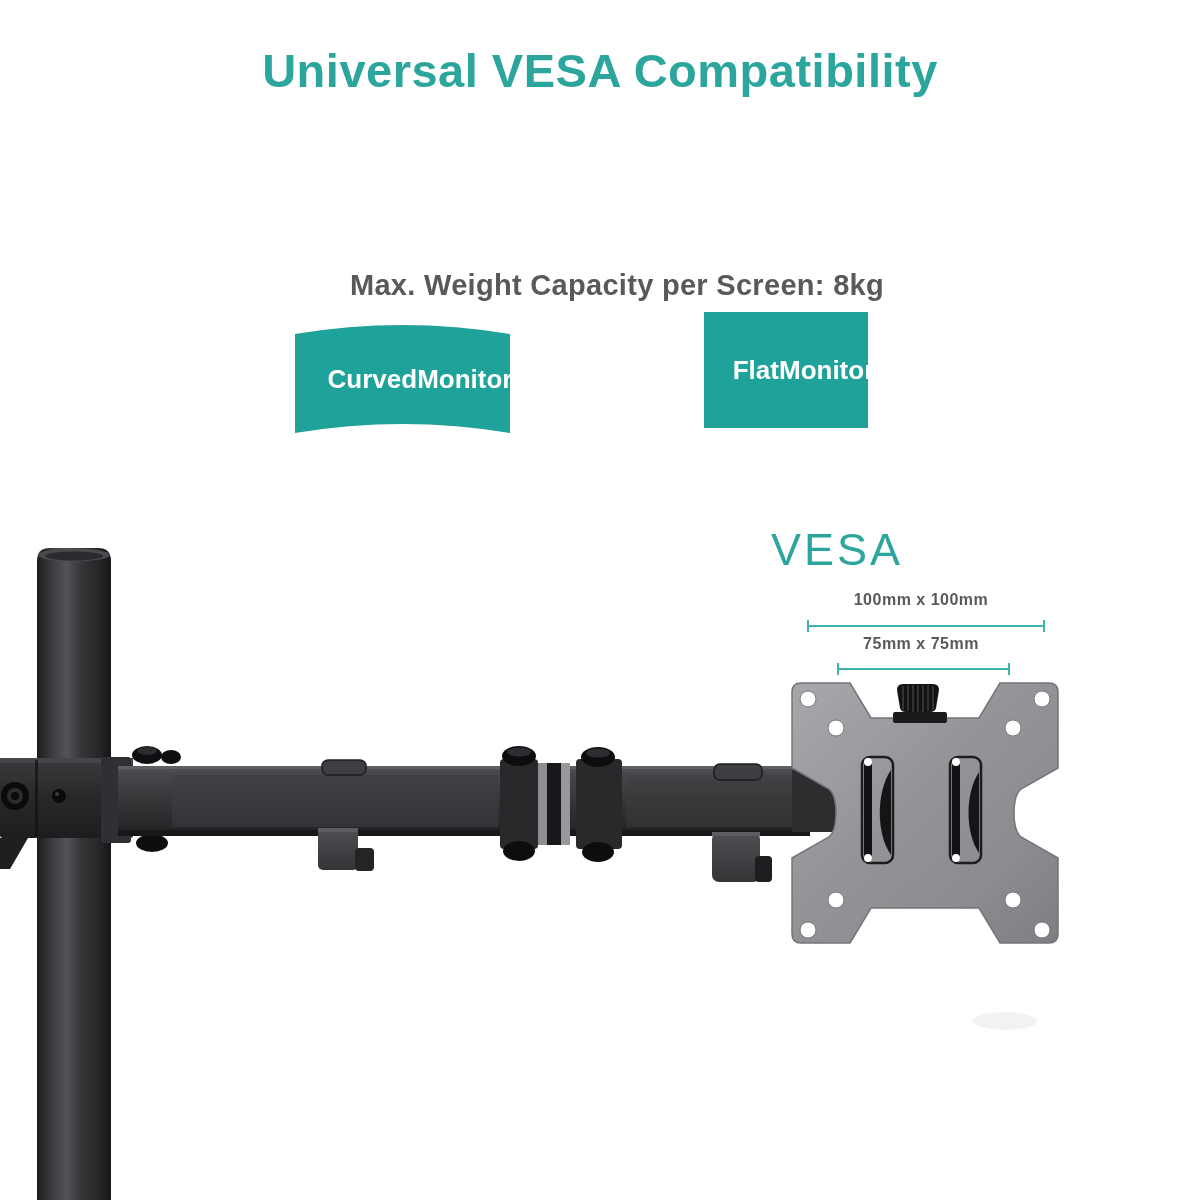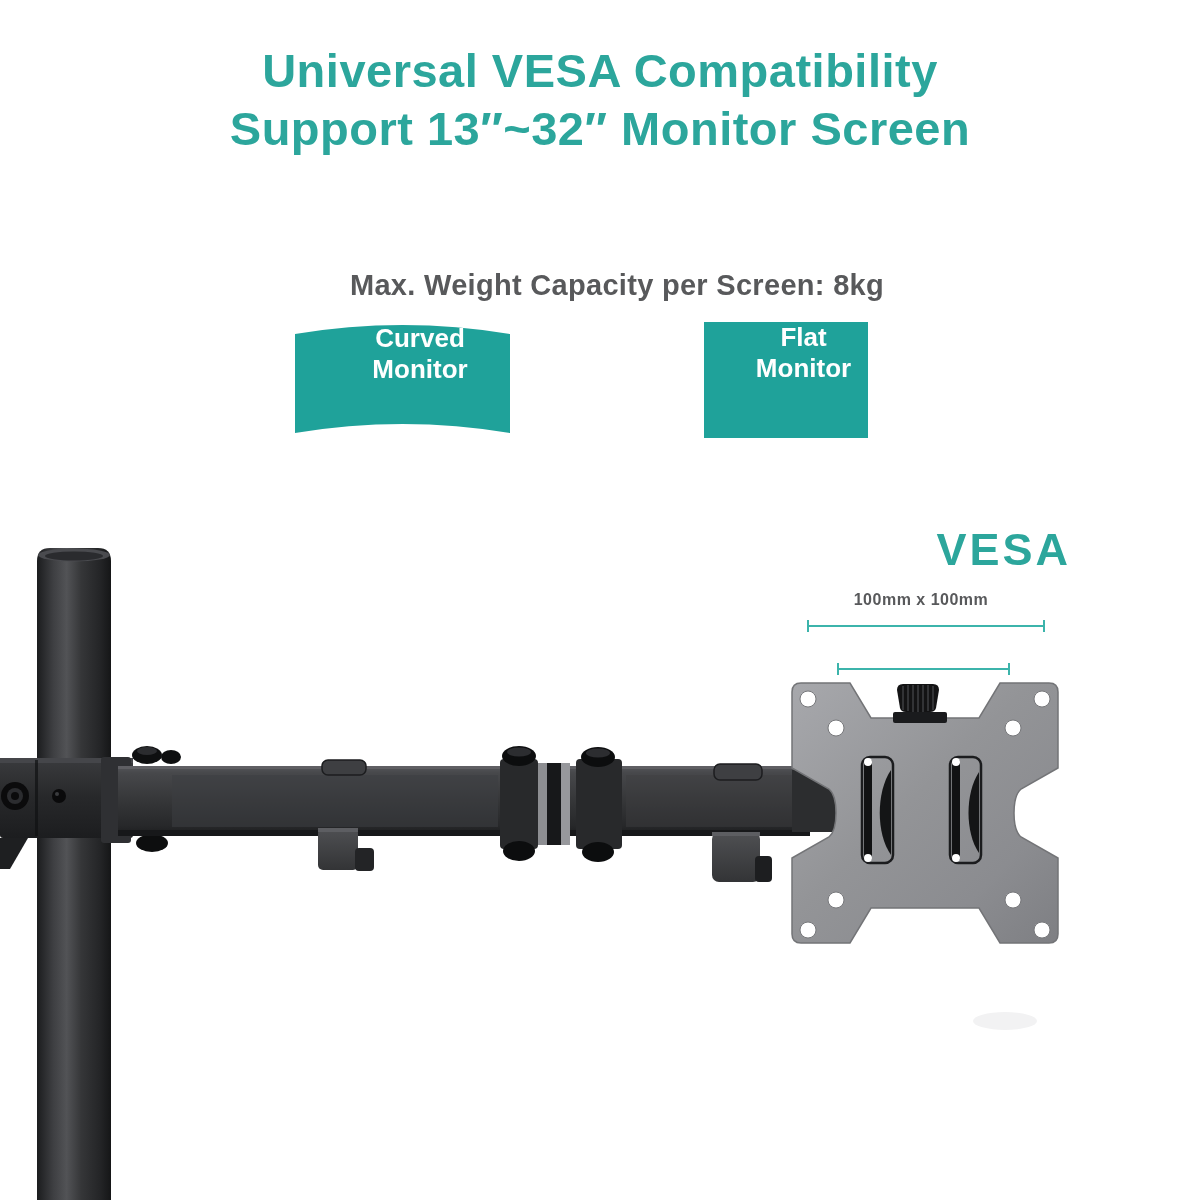--- a/index.html
+++ b/index.html
@@ -25,31 +25,31 @@
   }
   .subtitle{
     position:absolute;top:252px;left:0;width:1200px;text-align:center;
     font-size:29px;font-weight:bold;color:var(--text-gray);letter-spacing:0.3px;margin:17px;
   }
 
   
   .badge{position:absolute;}
   .badge-curved{left:295px;top:323px;width:215px;height:112px;}
   .badge-curved svg{position:absolute;left:0;top:0;width:215px;height:112px;display:block;}
-  .badge-flat{left:704px;top:322px;width:164px;height:116px;background:var(--badge-bg);}
+  .badge-flat{left:704px;top:312px;width:164px;height:116px;background:var(--badge-bg);}
   .badge-text{
-    position:absolute;inset:0;display:flex;flex-direction:column;
-    align-items:center;justify-content:flex-start;
+    position:absolute;inset:0;display:flex;flex-direction:row;
+    align-items:center;justify-content:center;
     color:#ffffff;font-size:26px;font-weight:bold;line-height:31px;text-align:center;margin-left:35px;
   }
 
   
   .vesa-label{
-    position:absolute;left:771px;top:524px;width:300px;text-align:right;
-    font-size:45px;font-weight:bold;color:var(--accent);letter-spacing:3px;
+    position:absolute;left:771px;top:524px;width:300px;text-align:left;
+    font-size:45px;font-weight:normal;color:var(--accent);letter-spacing:3px;
   }
   .dim-text{
     position:absolute;left:771px;width:300px;text-align:center;
     font-size:16px;font-weight:bold;color:var(--text-gray);letter-spacing:0.5px;
   }
   .dim-100-text{top:591px;}
   .dim-75-text{top:635px;}
   .dim-line{position:absolute;height:2px;background:var(--dim-line);}
   .dim-line::before,.dim-line::after{
     content:"";position:absolute;top:-5px;width:2px;height:12px;background:var(--dim-line);
@@ -61,21 +61,20 @@
 
   .photo{position:absolute;left:0;top:0;width:1200px;height:1200px;}
 </style>
 </head>
 <body>
 
 <div class="canvas">
 
   <div class="titles">
     <div class="title-line">Universal VESA Compatibility</div>
-    <div class="title-line">Support 13″~32″ Monitor Screen</div>
   </div>
   <div class="subtitle">Max. Weight Capacity per Screen: 8kg</div>
 
   <div class="badge badge-curved">
     <svg viewBox="0 0 215 112" aria-hidden="true">
       <path d="M0 11 Q107.5 -7 215 11 L215 110 Q107.5 92 0 110 Z" fill="#1fa29a"></path>
     </svg>
     <div class="badge-text">
       <span>Curved</span>
       <span>Monitor</span>
@@ -85,20 +84,21 @@
   <div class="badge badge-flat">
     <div class="badge-text">
       <span>Flat</span>
       <span>Monitor</span>
     </div>
   </div>
 
   <div class="vesa-label">VESA</div>
   <div class="dim-text dim-100-text">100mm x 100mm</div>
   <div class="dim-line dim-100-line"></div>
+  <div class="dim-text dim-75-text">75mm x 75mm</div>
   <div class="dim-line dim-75-line"></div>
 
   <svg class="photo" viewBox="0 0 1200 1200" aria-hidden="true">
     <defs>
       <linearGradient id="gPole" x1="0" y1="0" x2="1" y2="0">
         <stop offset="0" stop-color="#1b1c1e"></stop>
         <stop offset="0.22" stop-color="#3e3f42"></stop>
         <stop offset="0.4" stop-color="#525356"></stop>
         <stop offset="0.6" stop-color="#353638"></stop>
         <stop offset="0.85" stop-color="#242527"></stop>

